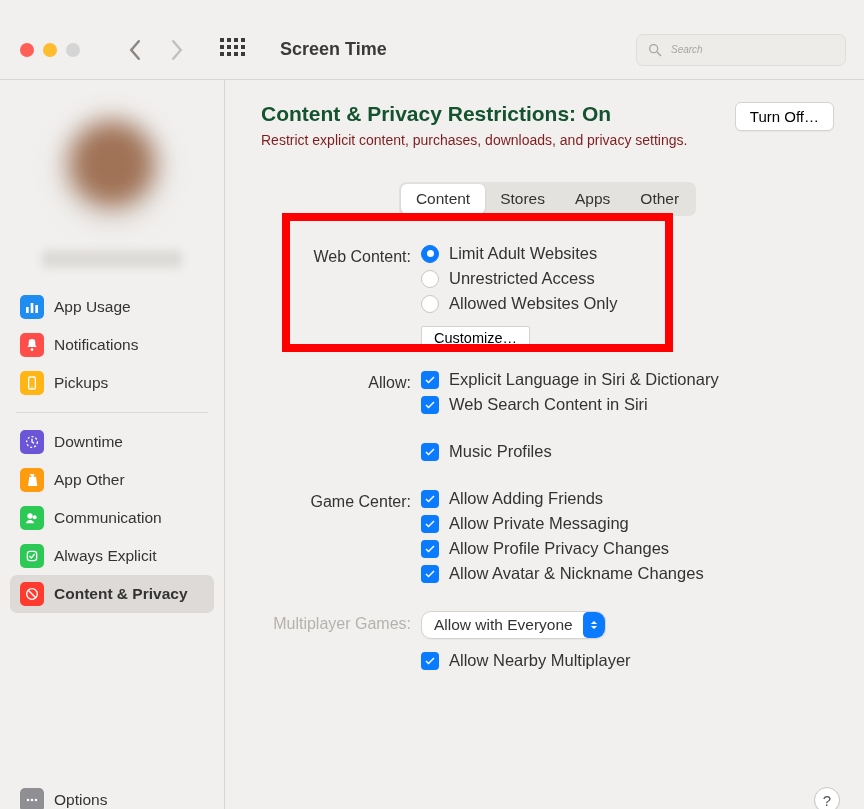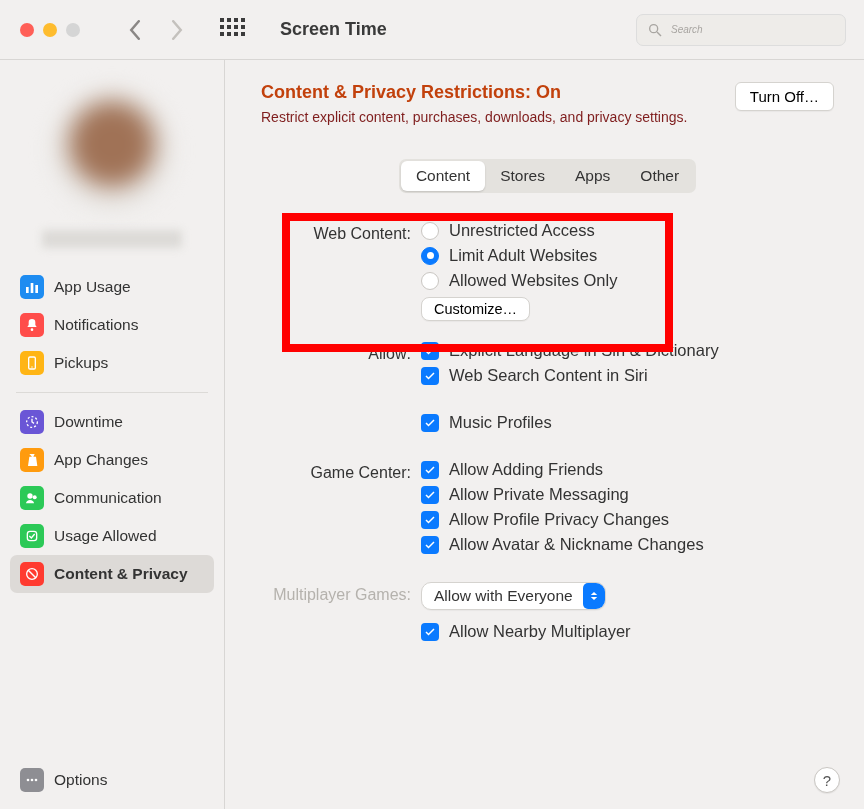--- a/index.html
+++ b/index.html
@@ -1,18 +1,18 @@
 <!DOCTYPE html>
 <html><head>
 <meta charset="utf-8">
 <style>
   * { box-sizing: border-box; margin: 0; padding: 0; font-family: -apple-system, "Helvetica Neue", Helvetica, Arial, sans-serif; }
   body { width: 864px; height: 809px; background: #f2f0ef; overflow: hidden; color: #333; }
   
-  .titlebar { height: 60px; border-bottom: 1px solid #d8d6d4; display:flex; align-items:center; padding:0 18px 0 20px; gap:20px; }
+  .titlebar { height: 60px; border-bottom: 1px solid #d8d6d4; display:flex; align-items:center; padding:0 18px 0 20px; gap:20px;margin-top:20px; }
   .traffic { display:flex; gap:9px; margin-right:24px; }
   .dot { width:14px; height:14px; border-radius:50%; }
   .dot.close { background:#ff5f57; }
   .dot.min { background:#febc2e; }
   .dot.max { background:#d5d5d5; }
   .navchev { width:22px; display:flex; justify-content:center; align-items:center; color:#8a8785; font-size:24px; }
   .navchev svg { width:14px; height:20px; }
   .apps-grid { width:24px; height:24px; margin:0 10px 0 12px; display:grid; grid-template-columns:repeat(4,4px); grid-template-rows:repeat(3,4px); gap:3px; }
   .apps-grid span { background:#3b3b3b; width:4px; height:4px; }
   .wintitle { font-size:18px; font-weight:700; color:#3a3a3a; margin-left:6px; }
@@ -38,40 +38,40 @@
   .purple { background:#6a56d6; }
   .orange { background:#ff9b0e; }
   .green { background:#2cc957; }
   .grey { background:#8e8e93; }
   .redcircle { background:#ff3b30; }
   .sb-bottom { margin-top:auto; }
 
   .content { flex:1; padding:22px 30px 20px 36px; position:relative; overflow:auto; }
   .hdr-row { display:flex; align-items:flex-start; }
   .hdr-text { flex:1; }
-  .hdr-title { font-size:18px; font-weight:700; color:#c2410c; }
+  .hdr-title { font-size:21px; font-weight:700; color:#14532d; }
   .hdr-sub { font-size:14px; color:#7f1d1d; margin-top:6px; }
   .turnoff { background:#fff; border:1px solid #d5d3cf; border-radius:6px; padding:5px 14px; font-size:15px; box-shadow:0 1px 1px rgba(0,0,0,0.04); }
 
   .seg { display:flex; width:fit-content; margin:34px auto 28px auto; background:#e4e2de; border-radius:7px; padding:2px;justify-content:space-between; }
   .seg button { border:none; background:transparent; padding:6px 15px; font-size:15.5px; border-radius:6px; color:#333; }
   .seg button.on { background:#fff; box-shadow:0 1px 2px rgba(0,0,0,0.15); }
 
   .rows { display:flex; flex-direction:column; }
   .form-row { display:flex; margin-bottom:6px; }
   .row-label { width:160px; text-align:right; padding-right:10px; font-size:16px; color:#333; padding-top:4px; }
   .row-label.dim { color:#b5b2ad; }
   .row-body { flex:1; }
   .opt { display:flex; align-items:center; gap:10px; font-size:16.5px; color:#333; margin-bottom:6px; }
   .radio { width:18px; height:18px; border-radius:50%; border:1px solid #c9c6c2; background:#fff; display:inline-flex; align-items:center; justify-content:center; }
   .radio.on { background:#0a7aff; border-color:#0a7aff; }
   .radio.on::after { content:""; width:7px; height:7px; border-radius:50%; background:#fff; }
   .chk { width:18px; height:18px; border-radius:4px; background:#0a7aff; display:inline-flex; align-items:center; justify-content:center; }
   .chk svg { width:12px; height:12px; stroke:#fff; stroke-width:3; fill:none; }
-  .pillbtn { background:#fff; border:1px solid #d5d3cf; border-radius:8px; padding:3px 12px; font-size:14.5px; box-shadow:0 1px 1px rgba(0,0,0,0.04); margin-top:1px; margin-bottom:4px; }
+  .pillbtn { background:#fff; border:1px solid #d5d3cf; border-radius:2px; padding:3px 12px; font-size:14.5px; box-shadow:0 1px 1px rgba(0,0,0,0.04); margin-top:7px; margin-bottom:4px; }
   .selectwrap { display:inline-flex; align-items:center; background:#fff; border:1px solid #d5d3cf; border-radius:10px; height:28px; padding-left:12px; font-size:15.5px; box-shadow:0 1px 1px rgba(0,0,0,0.04); overflow:hidden; }
   .selectwrap .arrows { width:22px; height:26px; background:#0a7aff; display:flex; flex-direction:column; align-items:center; justify-content:center; margin-left:10px; border-radius:5px; }
   .selectwrap .arrows svg { width:8px; height:5px; fill:#fff; }
   .sectiongap { height:22px; }
 
   .highlight-box { position:absolute; border:8px solid #ff0000; left:282px; top:213px; width:391px; height:139px; pointer-events:none; }
 
   .help { position:absolute; right:24px; bottom:16px; width:26px; height:26px; border-radius:50%; border:1px solid #c9c6c2; background:#fff; display:flex; align-items:center; justify-content:center; font-size:15px; color:#555; box-shadow:0 1px 1px rgba(0,0,0,0.06); }
 </style>
 </head>
@@ -162,40 +162,40 @@
           </svg>
         </div>
       <span>Downtime</span>
     </div>
     <div class="sb-item">
       <div class="sb-icon orange">
           <svg viewBox="0 0 24 24">
             <path d="M8 3h8l-2 4h4l2 14H6L8 7h4z" fill="#fff"></path>
           </svg>
         </div>
-      <span>App Changes</span>
+      <span>App Other</span>
     </div>
     <div class="sb-item">
       <div class="sb-icon green">
           <svg viewBox="0 0 24 24">
             <circle cx="9" cy="9" r="4"></circle>
             <circle cx="16" cy="11" r="3"></circle>
             <path d="M3 20c0-3 3-5 6-5s6 2 6 5"></path>
           </svg>
         </div>
       <span>Communication</span>
     </div>
     <div class="sb-item">
       <div class="sb-icon green">
           <svg viewBox="0 0 24 24">
             <rect x="5" y="5" width="14" height="14" rx="4" fill="none" stroke="#fff" stroke-width="2"></rect>
             <path d="M8 12l3 3 5-6" stroke="#fff" stroke-width="2" fill="none"></path>
           </svg>
         </div>
-      <span>Usage Allowed</span>
+      <span>Always Explicit</span>
     </div>
     <div class="sb-item selected">
       <div class="sb-icon redcircle">
           <svg viewBox="0 0 24 24">
             <circle cx="12" cy="12" r="8" fill="none" stroke="#fff" stroke-width="2"></circle>
             <line x1="6" y1="6" x2="18" y2="18" stroke="#fff" stroke-width="2"></line>
           </svg>
         </div>
       <span>Content &amp; Privacy</span>
     </div>
@@ -230,26 +230,26 @@
       <button>Stores</button>
       <button>Apps</button>
       <button>Other</button>
     </div>
 
     <div class="rows">
       <div class="form-row">
         <div class="row-label">Web Content:</div>
         <div class="row-body">
           <label class="opt">
+              <span class="radio on"></span>
+              <span>Limit Adult Websites</span>
+            </label>
+          <label class="opt">
               <span class="radio"></span>
               <span>Unrestricted Access</span>
-            </label>
-          <label class="opt">
-              <span class="radio on"></span>
-              <span>Limit Adult Websites</span>
             </label>
           <label class="opt">
               <span class="radio"></span>
               <span>Allowed Websites Only</span>
             </label>
           <button class="pillbtn">Customize…</button>
         </div>
       </div>
 
       <div style="height:10px"></div>

